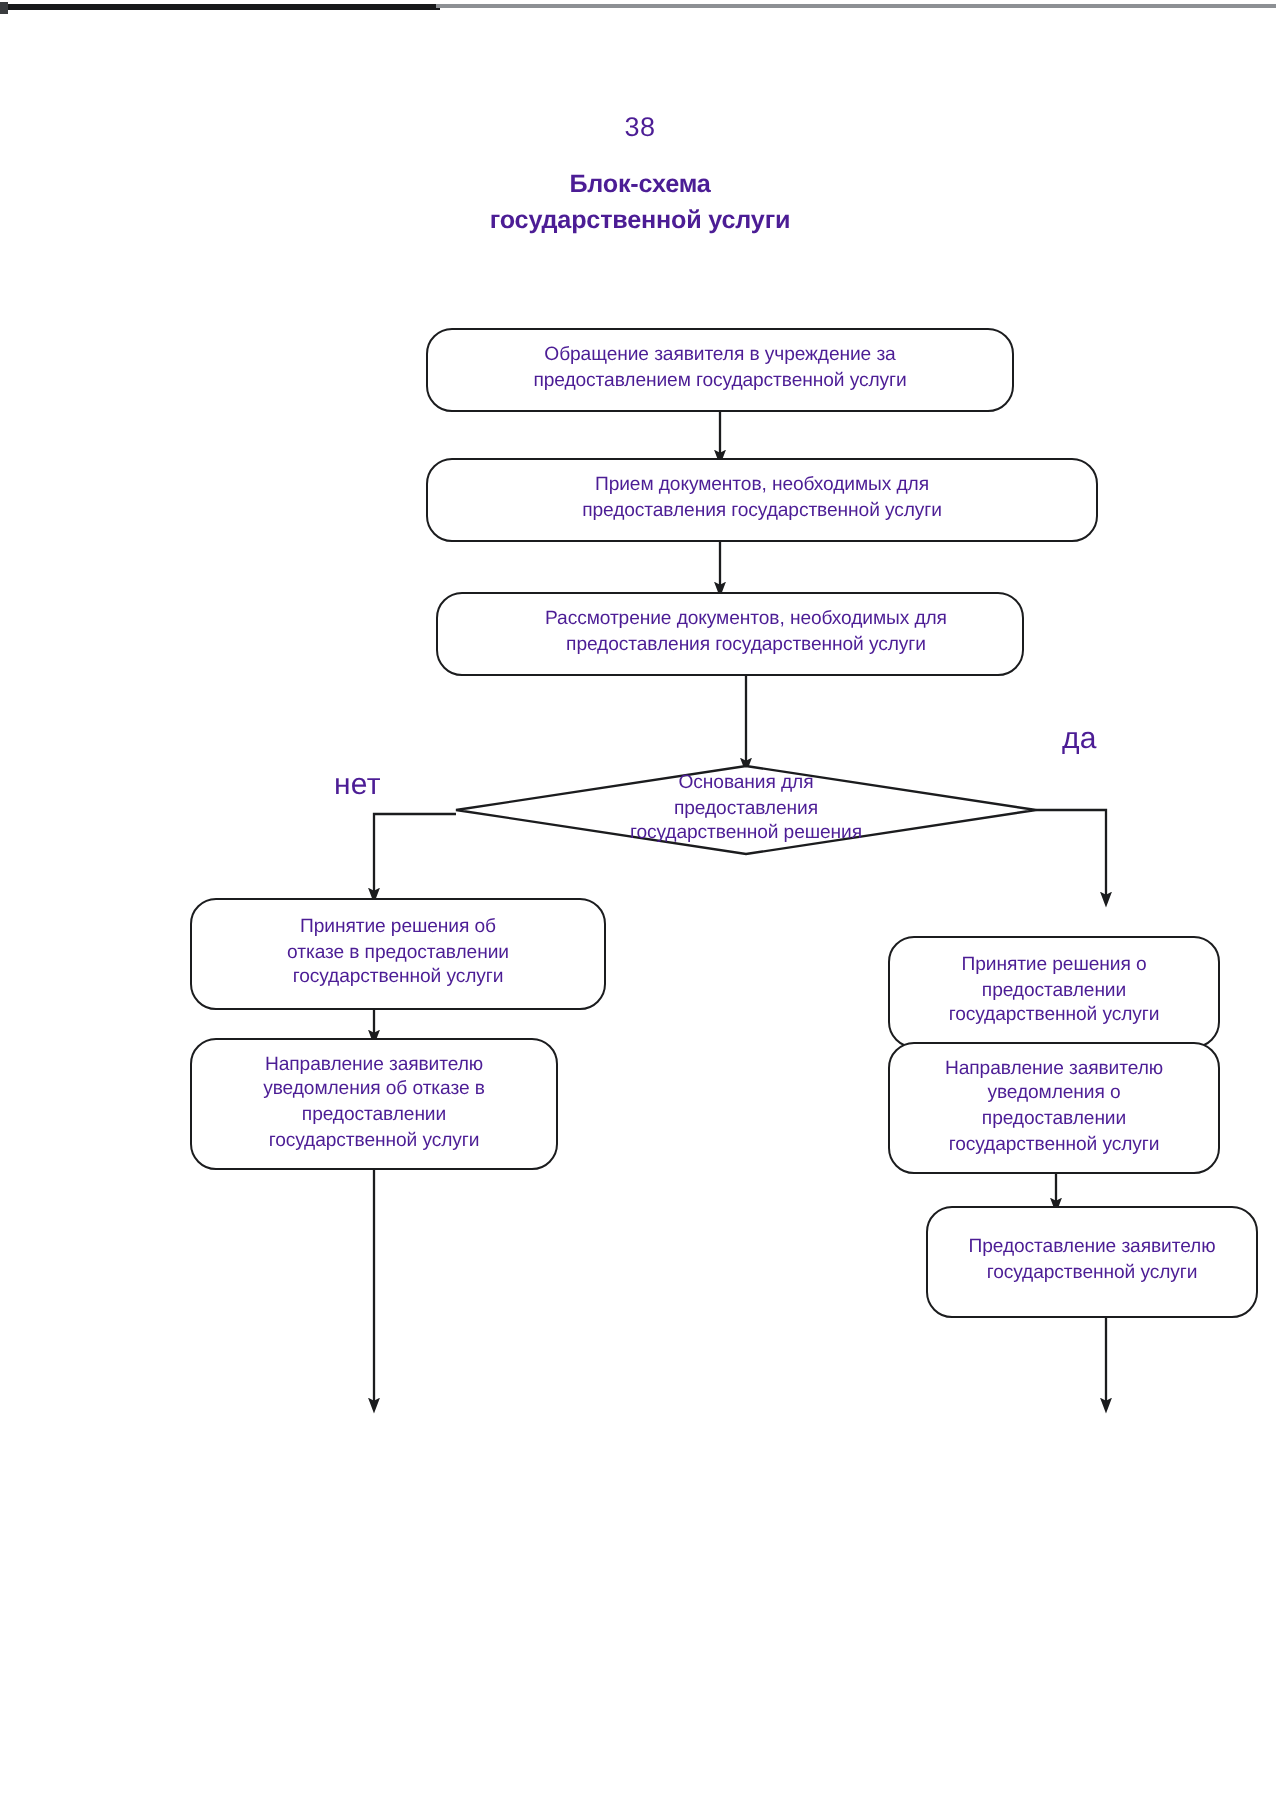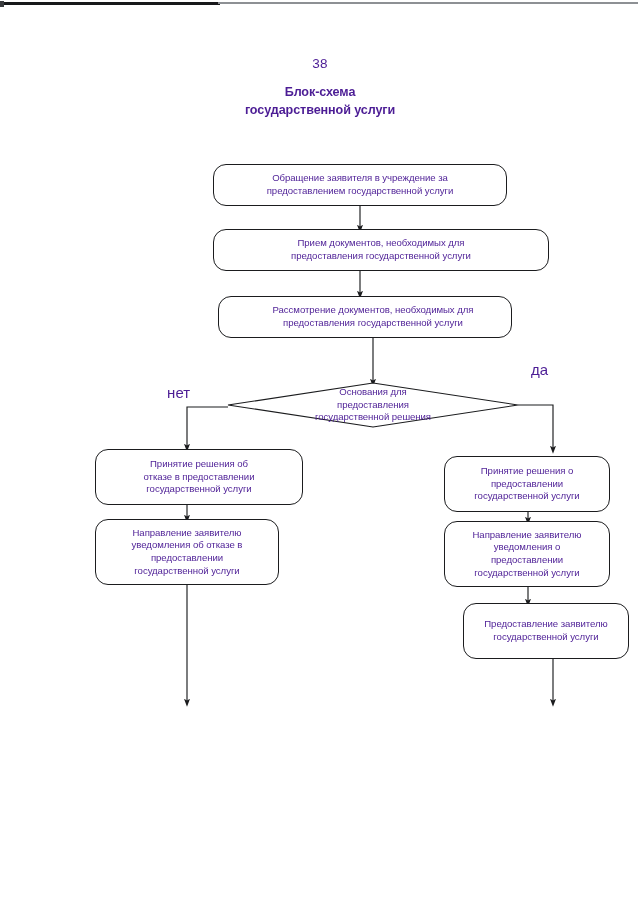--- a/index.html
+++ b/index.html
@@ -199,21 +199,21 @@
 государственной услуги</span>
   </div>
 
   <div class="node" style="left:95px; top:519px; width:184px; height:66px;">
     <span class="txt">Направление заявителю
 уведомления об отказе в
 предоставлении
 государственной услуги</span>
   </div>
 
-  <div class="node" style="left:444px; top:456px; width:166px; height:56px;">
+  <div class="node" style="left:444px; top:468px; width:166px; height:56px;">
     <span class="txt">Принятие решения о
 предоставлении
 государственной услуги</span>
   </div>
 
   <div class="node" style="left:444px; top:521px; width:166px; height:66px;">
     <span class="txt">Направление заявителю
 уведомления о
 предоставлении
 государственной услуги</span>

